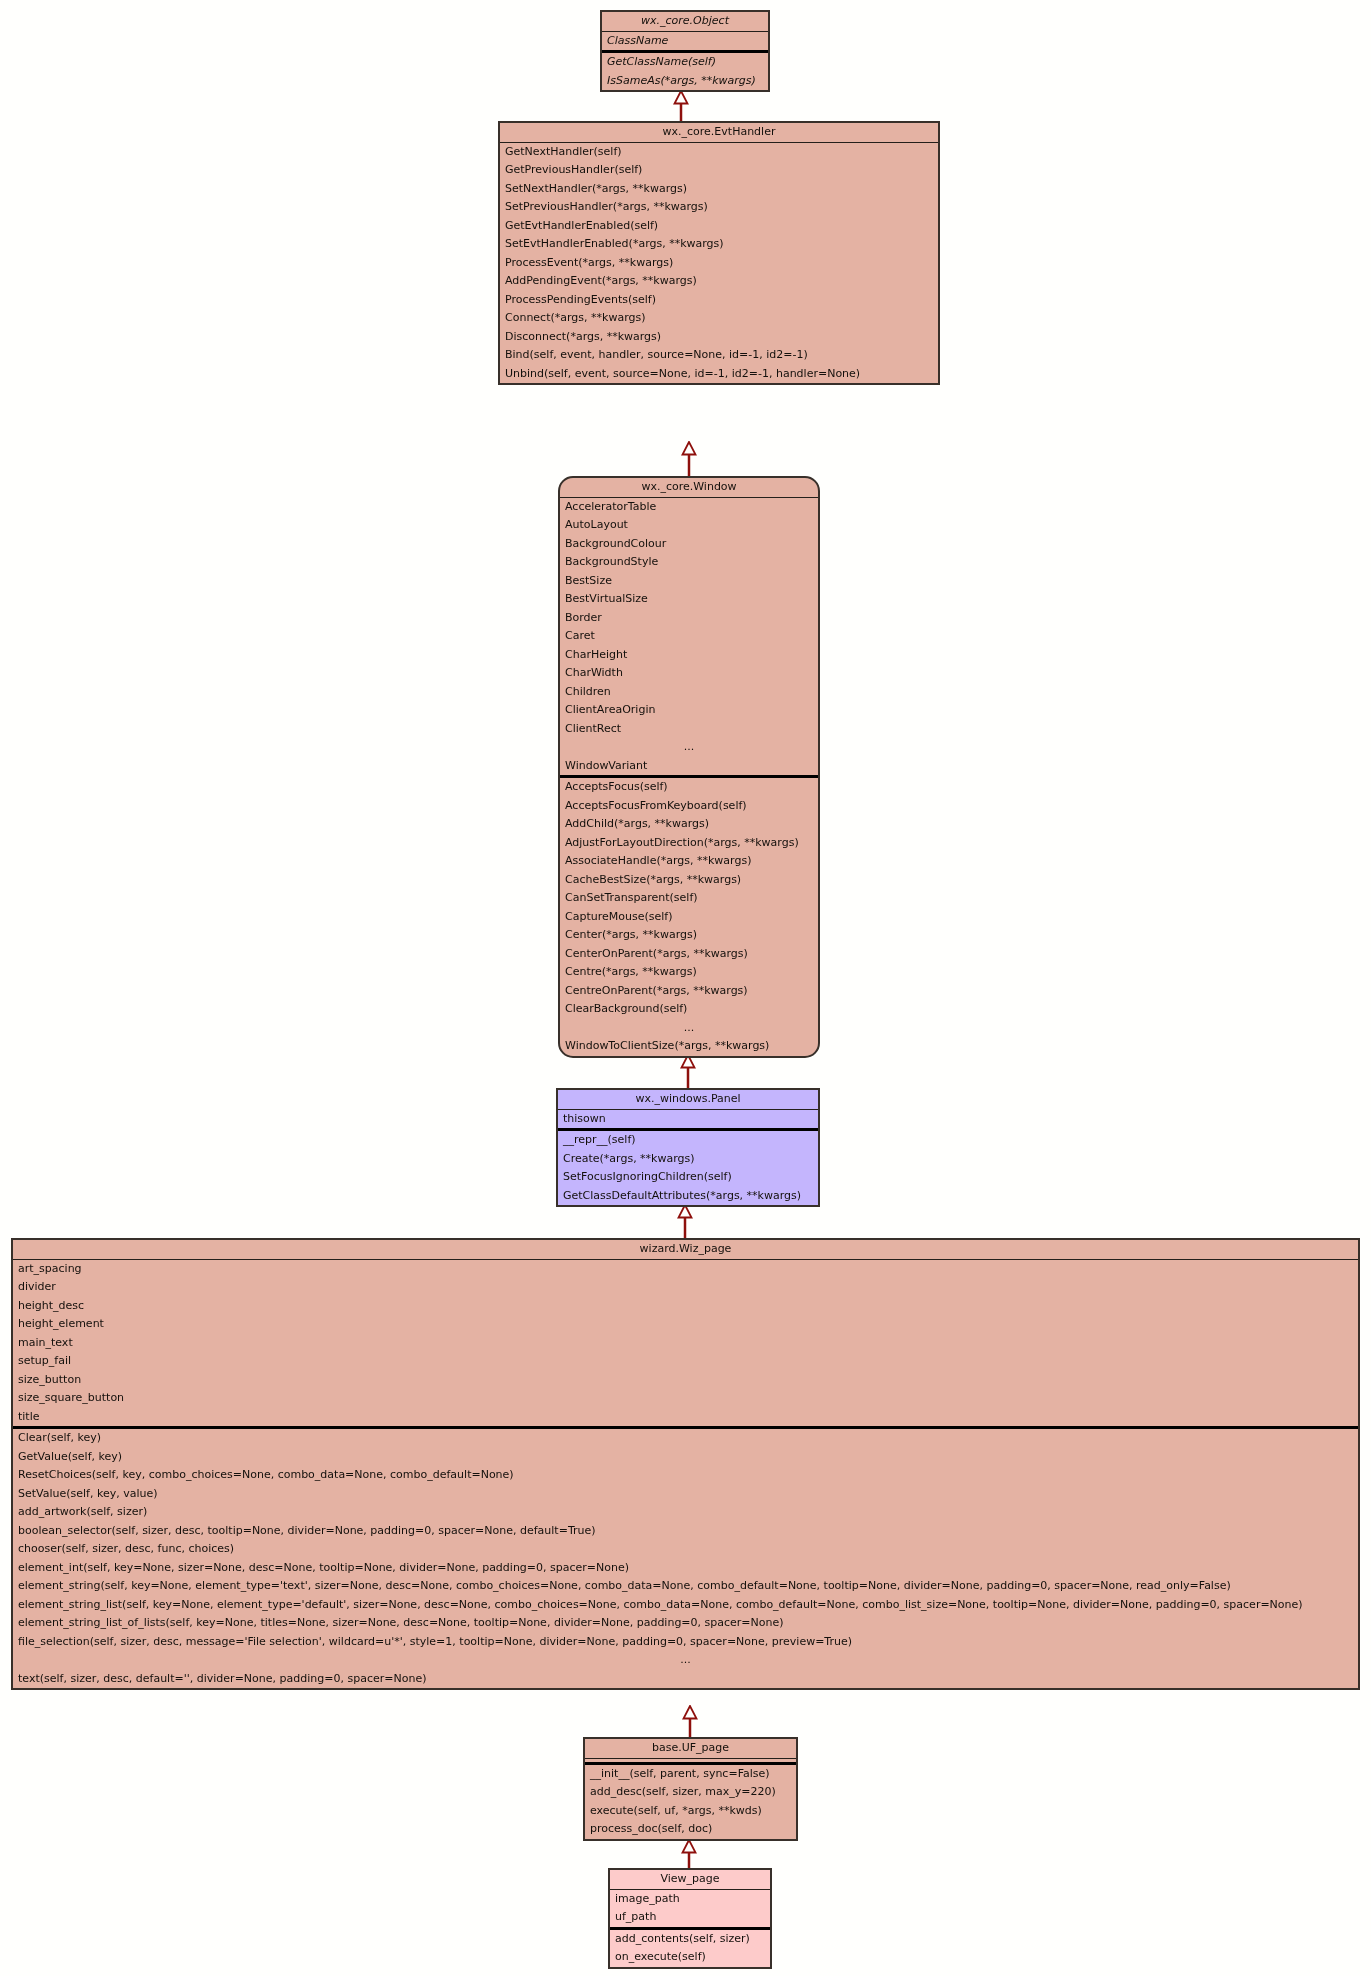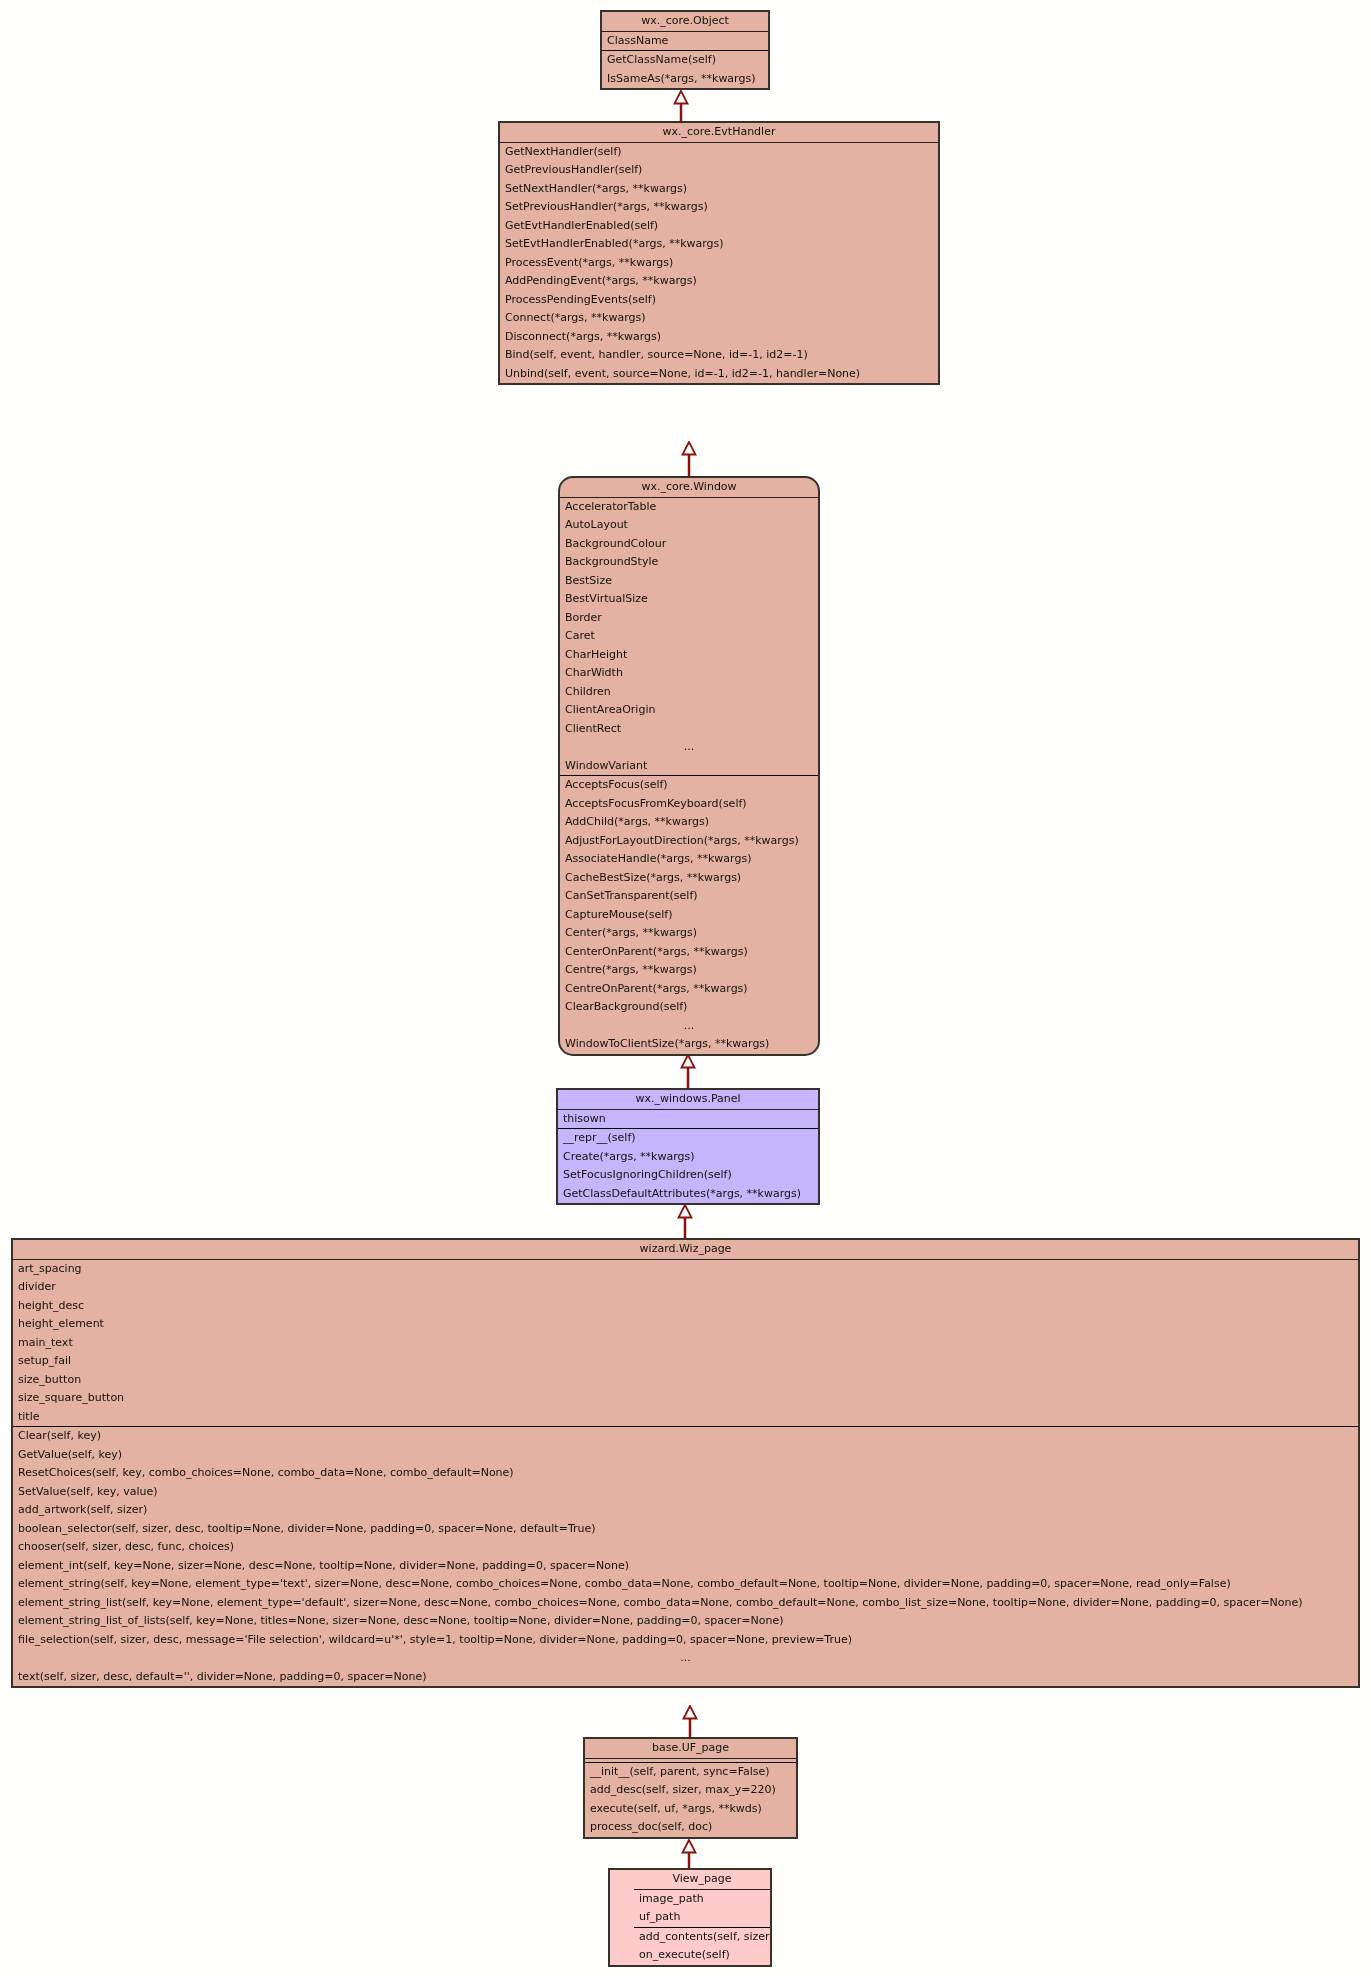--- a/index.html
+++ b/index.html
@@ -25,21 +25,21 @@
   }
   .uml-title{
     text-align:center;
     line-height:18.5px;
     height:18.5px;
     border-bottom:1px solid #241f1a;
     white-space:nowrap;
     overflow:hidden;
   }
   .uml-section{display:block;}
-  .uml-attrs{border-bottom:1px solid #000000;}
+  .uml-attrs{border-bottom:3px solid #000000;}
   .uml-attrs.empty{height:3px;}
   .uml-row{
     line-height:18.5px;
     height:18.5px;
     padding:0 5px;
     white-space:nowrap;
     overflow:hidden;
     text-align:left;
   }
   .uml-row.ellipsis{text-align:center;}
@@ -66,21 +66,21 @@
         <polygon points="8,1 1.5,13.5 14.5,13.5" fill="#fffffd" stroke="#8e100c" stroke-width="1.8"></polygon>
       </svg></div>
     <div class="uml-arrow" style="left: 682px; top: 1705px;"><svg width="16" height="32" viewBox="0 0 16 32">
         <line x1="8" y1="13" x2="8" y2="32" stroke="#8e100c" stroke-width="2.5"></line>
         <polygon points="8,1 1.5,13.5 14.5,13.5" fill="#fffffd" stroke="#8e100c" stroke-width="1.8"></polygon>
       </svg></div>
     <div class="uml-arrow" style="left: 681px; top: 1839px;"><svg width="16" height="29" viewBox="0 0 16 29">
         <line x1="8" y1="13" x2="8" y2="29" stroke="#8e100c" stroke-width="2.5"></line>
         <polygon points="8,1 1.5,13.5 14.5,13.5" fill="#fffffd" stroke="#8e100c" stroke-width="1.8"></polygon>
       </svg></div>
-    <div class="uml-box" style="left: 600px; top: 10px; width: 170px; background: rgb(228, 178, 163);">
+    <div class="uml-box" style="left: 600px; top: 10px; width: 170px; background: rgb(228, 178, 163); font-style: italic;">
       <div class="uml-title">wx._core.Object</div>
       <div class="uml-section uml-attrs">
         <div class="uml-row">ClassName</div>
       </div>
       <div class="uml-section uml-methods">
         <div class="uml-row">GetClassName(self)</div>
         <div class="uml-row">IsSameAs(*args, **kwargs)</div>
       </div>
     </div>
     <div class="uml-box" style="left: 498px; top: 121px; width: 442px; background: rgb(228, 178, 163);">
@@ -183,21 +183,21 @@
     <div class="uml-box" style="left: 583px; top: 1737px; width: 215px; background: rgb(228, 178, 163);">
       <div class="uml-title">base.UF_page</div>
       <div class="uml-section uml-attrs empty"></div>
       <div class="uml-section uml-methods">
         <div class="uml-row">__init__(self, parent, sync=False)</div>
         <div class="uml-row">add_desc(self, sizer, max_y=220)</div>
         <div class="uml-row">execute(self, uf, *args, **kwds)</div>
         <div class="uml-row">process_doc(self, doc)</div>
       </div>
     </div>
-    <div class="uml-box" style="left: 608px; top: 1868px; width: 164px; background: rgb(253, 203, 202); padding-left: 24px;">
+    <div class="uml-box" style="left: 608px; top: 1868px; width: 164px; background: rgb(253, 203, 202);">
       <div class="uml-title">View_page</div>
       <div class="uml-section uml-attrs">
         <div class="uml-row">image_path</div>
         <div class="uml-row">uf_path</div>
       </div>
       <div class="uml-section uml-methods">
         <div class="uml-row">add_contents(self, sizer)</div>
         <div class="uml-row">on_execute(self)</div>
       </div>
     </div>

